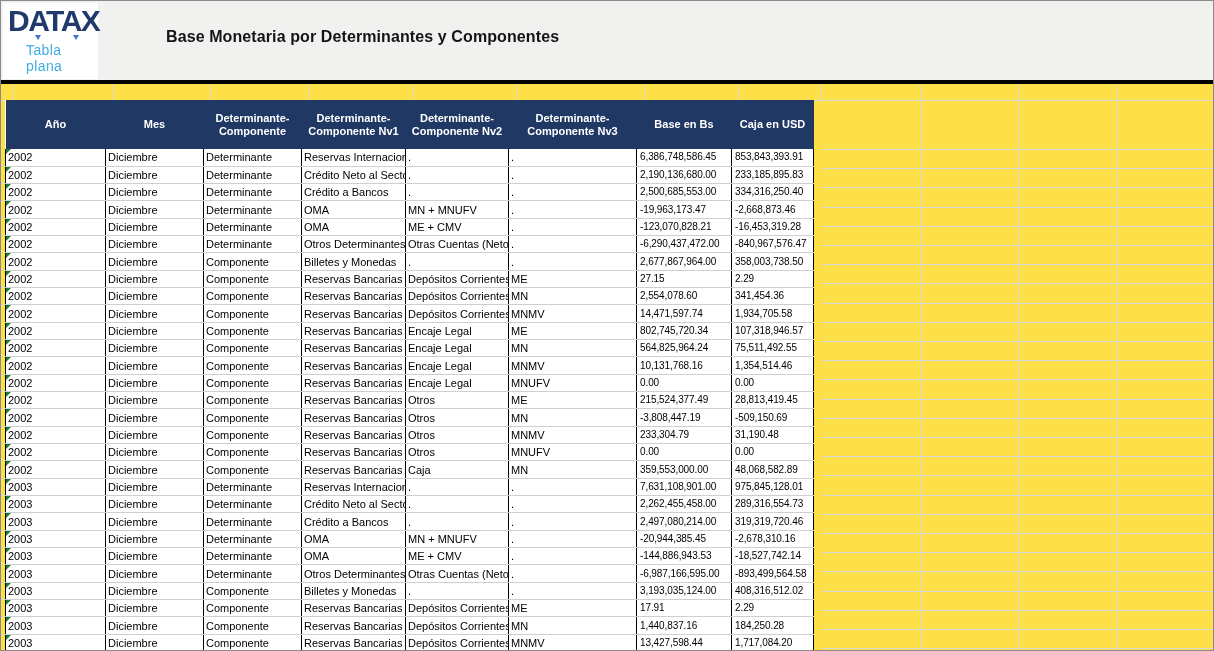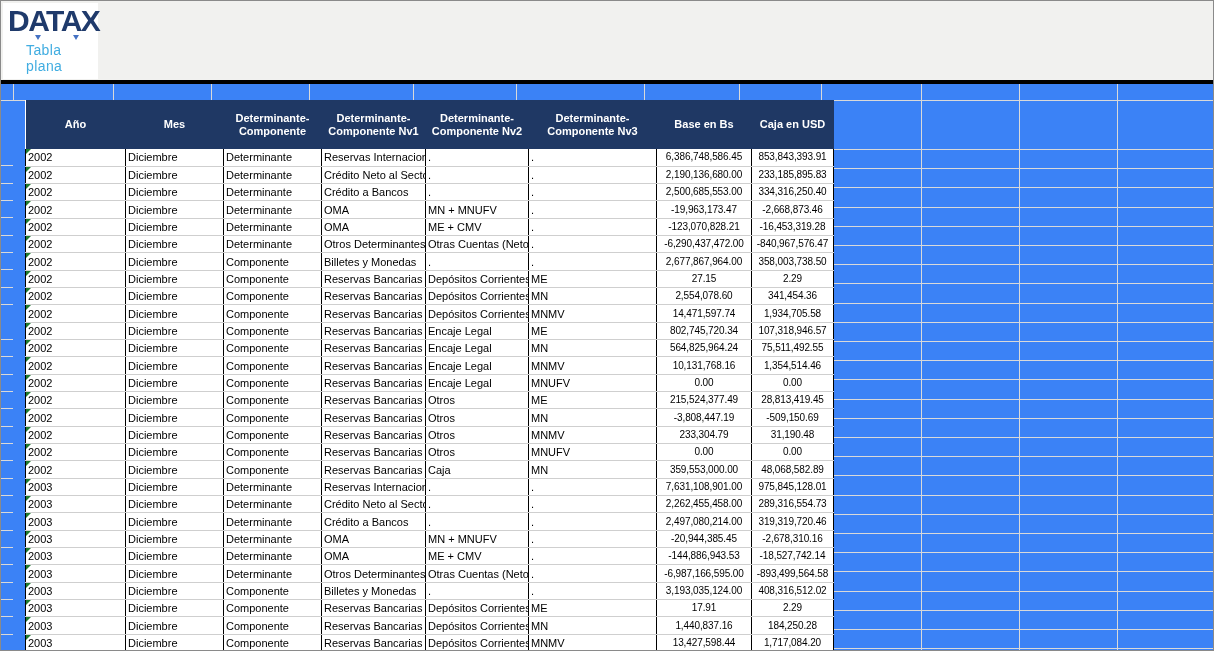--- a/index.html
+++ b/index.html
@@ -1,18 +1,18 @@
 <!DOCTYPE html>
 <html style="--band_bg: #f1f1ef; --logo_navy: #1f3a6b; --logo_accent: #4472c4; --subtitle_blue: #41ade1; --header_bg: #1f3864; --grid: #d9d9d9; --row_line: #cfcfcf; --col_line: #000000; --indicator_green: #1e7b2f;"><head>
 <meta charset="utf-8">
 <style>
   html,body{margin:0;padding:0;background:#e8e8e8;}
   .screen{
     position:relative;width:1214px;height:651px;overflow:hidden;
-    box-sizing:border-box;border:1px solid #8a8a8a;background:#3b82f6;
+    box-sizing:border-box;border:1px solid #8a8a8a;background:#fde047;
     font-family:"Liberation Sans", sans-serif;color:#000;
   }
   
   .band{position:absolute;left:0;top:0;width:1214px;height:79px;background:var(--band_bg,#f1f1ef);}
   .logo-box{position:absolute;left:2px;top:2px;width:95px;height:76px;background:#fff;}
   .logo-text{position:absolute;left:5px;top:3px;font-size:30px;font-weight:700;
     letter-spacing:-1.5px;color:var(--logo_navy,#1f3a6b);line-height:1;}
   .logo-accent{position:absolute;width:0;height:0;
     border-left:3px solid transparent;border-right:3px solid transparent;
     border-top:5px solid var(--logo_accent,#4472c4);}
@@ -24,49 +24,50 @@
   .black-rule{position:absolute;left:0;top:79px;width:1214px;height:4px;background:#000;}
   
   .strip-line{position:absolute;left:0;top:99px;width:1214px;height:1px;background:var(--grid,#d9d9d9);}
   .gridline-v{position:absolute;width:1px;background:var(--grid,#d9d9d9);}
   .right-grid{position:absolute;left:821px;top:148px;width:392px;height:503px;
     border-top:1px solid var(--grid,#d9d9d9);
     background:repeating-linear-gradient(to bottom,transparent 0 18.2px,var(--grid,#d9d9d9) 18.2px 19.2px);}
   .left-gutter{position:absolute;left:0;top:148px;width:12px;height:503px;
     background:repeating-linear-gradient(to bottom,transparent 0 16.35px,var(--grid,#d9d9d9) 16.35px 17.35px);}
   
-  table.flat{position:absolute;left:24px;top:99px;width:808px;border-collapse:collapse;
+  table.flat{position:absolute;left:4px;top:99px;width:808px;border-collapse:collapse;
     table-layout:fixed;background:#fff;}
   thead tr{height:49px;}
   th{background:var(--header_bg,#1f3864);color:#fff;font-size:11px;font-weight:700;
      line-height:13px;text-align:center;vertical-align:middle;padding:0 2px;border:none;}
   tbody tr{height:17.34px;}
   td{font-size:11px;line-height:16px;padding:0 2px;white-space:nowrap;overflow:hidden;
      vertical-align:middle;position:relative;background:#fff;
      border-right:1px solid var(--col_line,#000);
      border-bottom:1px solid var(--row_line,#cfcfcf);}
   td.c0{border-left:1px solid var(--col_line,#000);}
-  td.c6,td.c7{text-align:center;font-size:10px;letter-spacing:-0.1px;padding:0 3px;}
+  td.c6,td.c7{text-align:left;font-size:10px;letter-spacing:-0.1px;padding:0 3px;}
   .tri{position:absolute;left:0;top:0;width:0;height:0;
     border-top:5px solid var(--indicator_green,#1e7b2f);border-right:5px solid transparent;}
   col.w0{width:100px;} col.w1{width:98px;} col.w2{width:98px;} col.w3{width:104px;}
   col.w4{width:103px;} col.w5{width:128px;} col.w6{width:95px;} col.w7{width:82px;}
 </style>
 </head>
 <body>
 
 <div class="screen">
 
   <div class="band">
     <div class="logo-box">
       <div class="logo-text">DATAX</div>
       <span class="logo-accent acc1"></span>
       <span class="logo-accent acc2"></span>
       <div class="logo-sub">Tabla plana</div>
     </div>
+    <div class="page-title">Base Monetaria por Determinantes y Componentes</div>
   </div>
   <div class="black-rule"></div>
 
   <div class="strip-line"></div>
   <div id="ticks">
       <div class="gridline-v" style="left: 12px; top: 83px; height: 16px;"></div>
       <div class="gridline-v" style="left: 112px; top: 83px; height: 16px;"></div>
       <div class="gridline-v" style="left: 210px; top: 83px; height: 16px;"></div>
       <div class="gridline-v" style="left: 308px; top: 83px; height: 16px;"></div>
       <div class="gridline-v" style="left: 412px; top: 83px; height: 16px;"></div>

